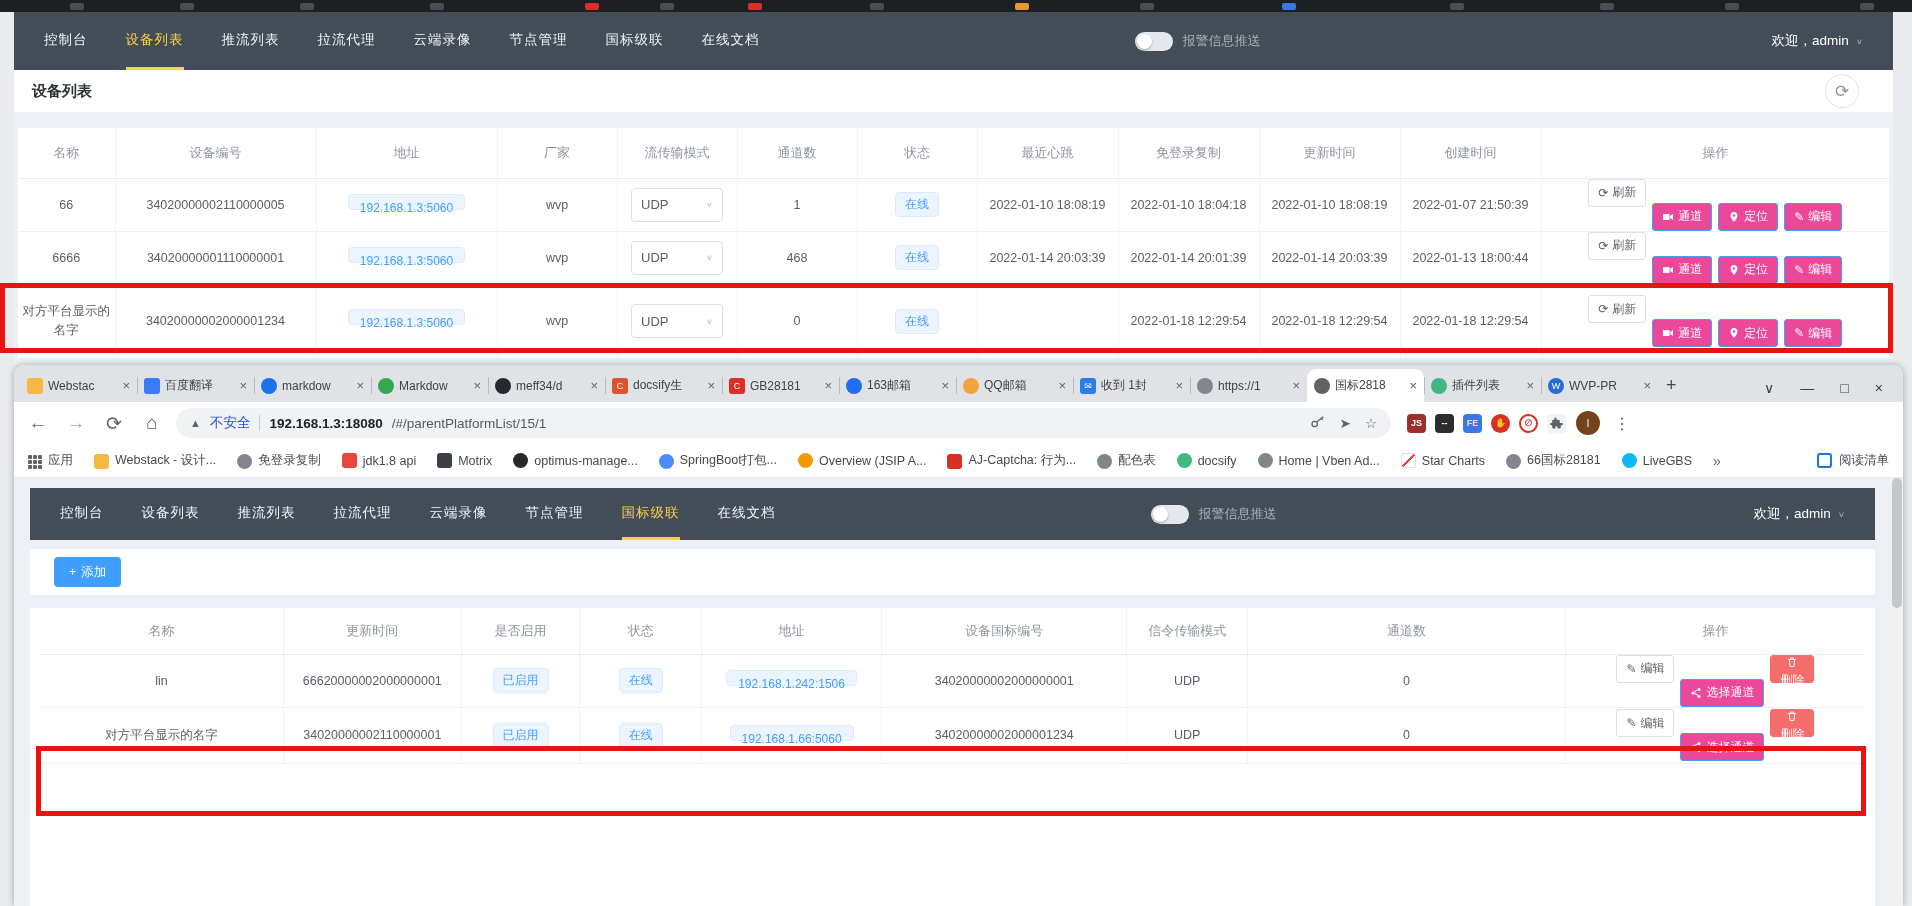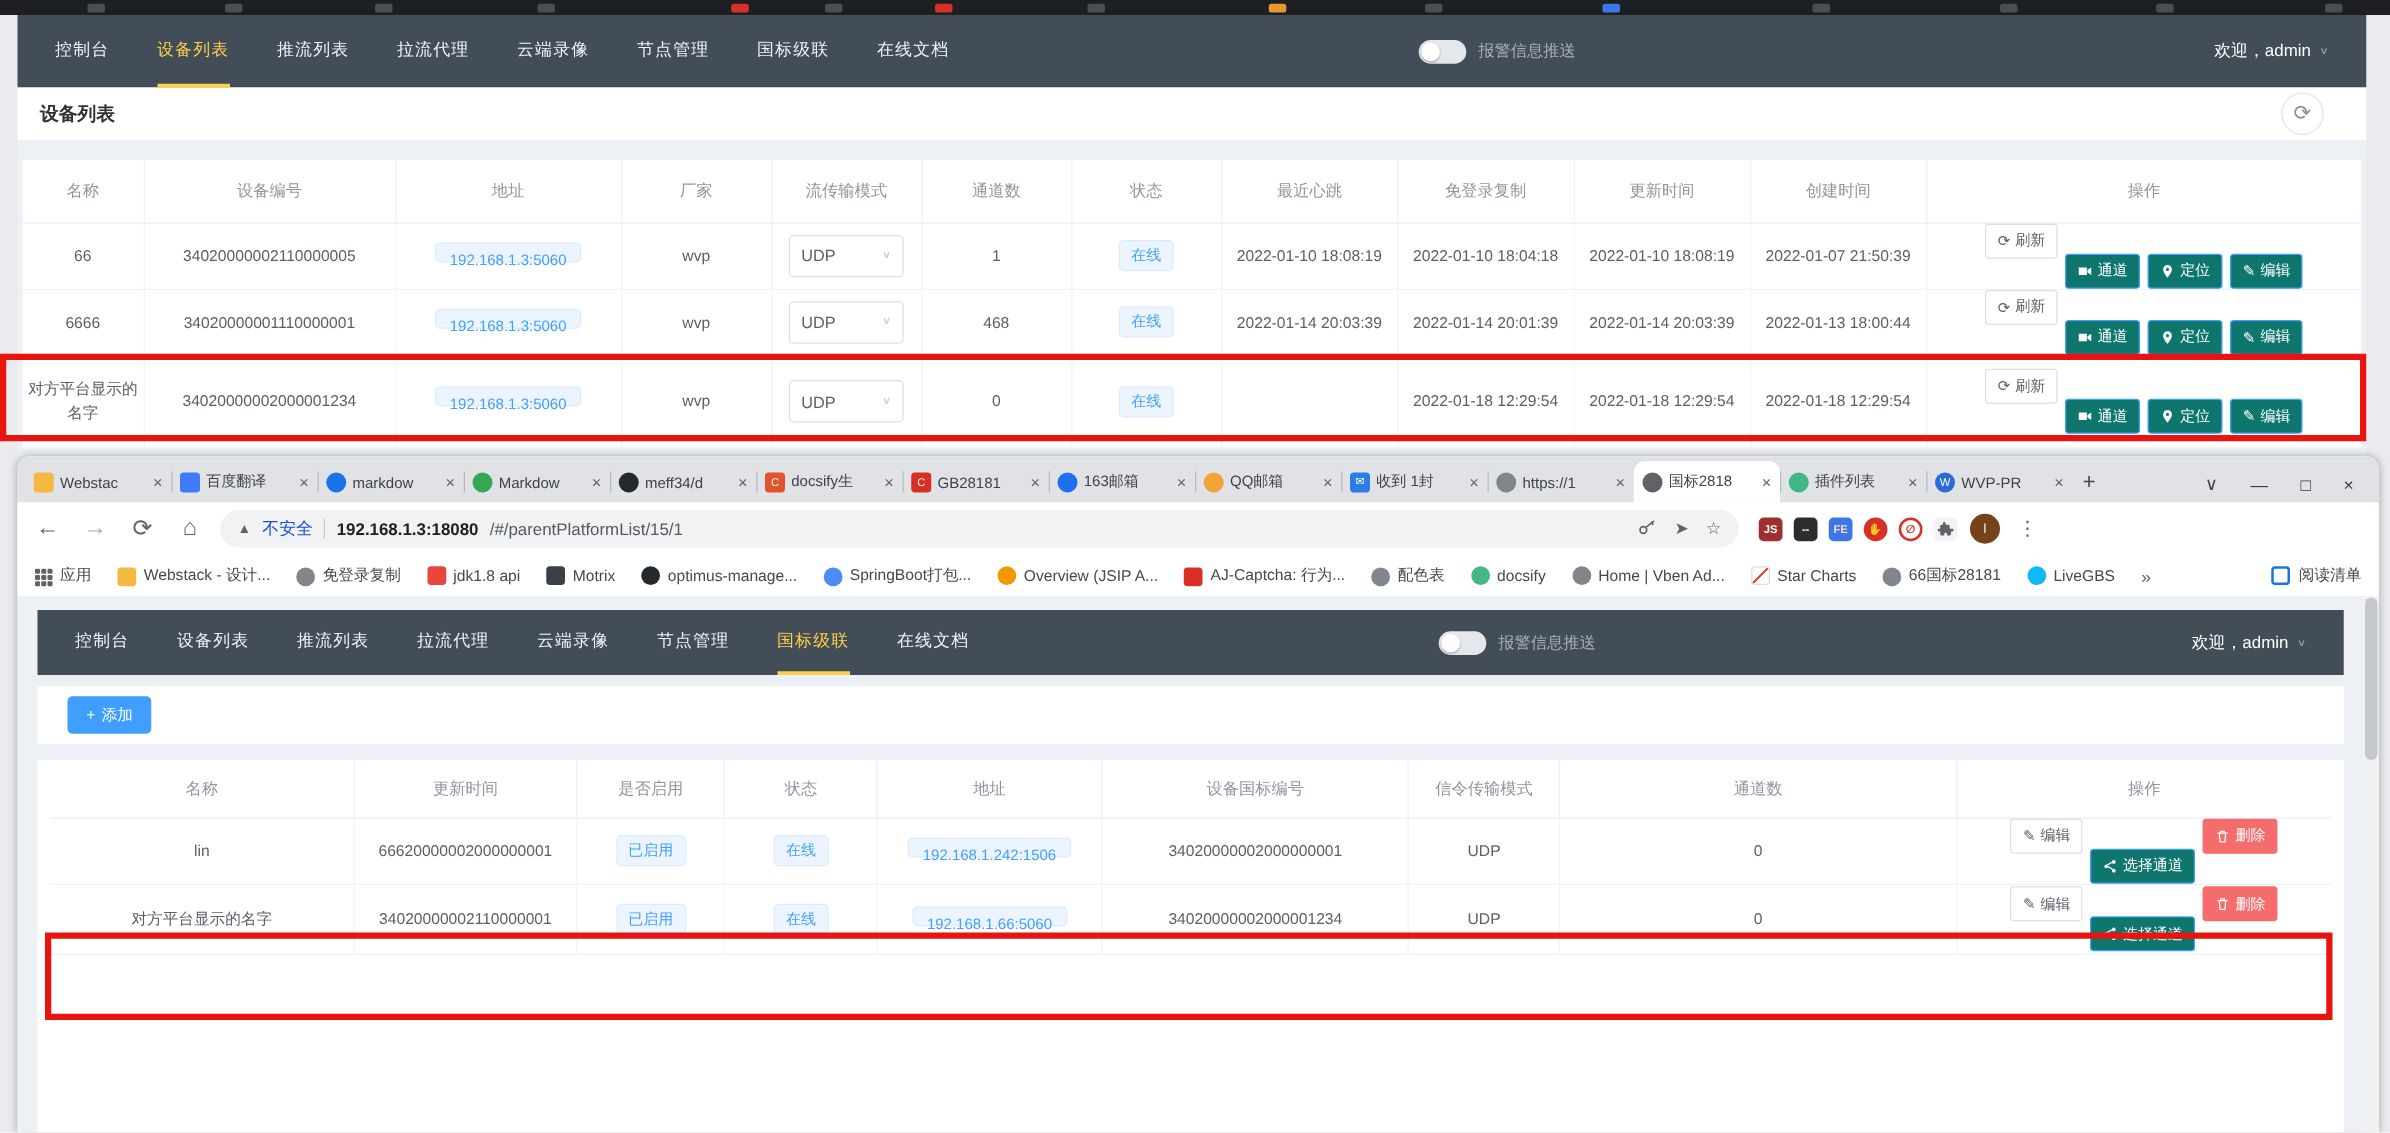--- a/index.html
+++ b/index.html
@@ -39,22 +39,22 @@
   .tbl1 tr.r3 td { height:74px; white-space:normal; line-height:19px; }
 
   .tag { display:inline-block; background:#ecf5ff; border:1px solid #d9ecff; color:#409eff; border-radius:4px; font-size:12px; padding:0 9px; height:25px; line-height:23px; }
   .tag.addr { padding:0 11px; height:16px; line-height:26px; }
   .sel { display:inline-flex; align-items:center; justify-content:space-between; width:92px; height:34px; border:1px solid #dcdfe6; border-radius:4px; background:#fff; padding:0 9px; color:#5a5e66; font-size:13px; cursor:pointer; }
   .sel .chev { color:#c0c4cc; }
 
   .ops { display:flex; justify-content:center; gap:6px; }
   .btn { display:inline-flex; align-items:center; gap:4px; height:28px; padding:0 9px; border-radius:3px; font-size:12px; cursor:pointer; border:1px solid #dcdfe6; background:#fff; color:#5a5e66; }
   .btn .bic { display:inline-flex; align-items:center; font-size:12px; line-height:1; }
-  .btn.prim { background:#0f766e; border-color:#409eff; color:#fff;margin-top:24px; }
-  .btn.danger { background:#f56c6c; border-color:#f56c6c; color:#fff; }
+  .btn.prim { background:#ec4899; border-color:#409eff; color:#fff;margin-top:24px; }
+  .btn.danger { background:#f56c6c; border-color:#f56c6c; color:#fff;flex-direction:column; }
 
   .hl { position:absolute; border:5px solid #e8140f; z-index:60; pointer-events:none; }
   .hl1 { left:0; top:283px; width:1893px; height:70px; }
   .hl2 { left:36px; top:746px; width:1830px; height:70px; }
 
   
   .browser { position:absolute; left:14px; top:365px; width:1889px; height:541px; background:#fff; border-radius:10px 10px 0 0; box-shadow:0 0 7px rgba(0,0,0,.3); }
   .tabstrip { height:37px; background:#e0e2e6; border-radius:10px 10px 0 0; display:flex; align-items:flex-end; padding:0 6px; }
   .btab { width:117px; height:33px; display:flex; align-items:center; gap:5px; padding:0 7px; font-size:12px; color:#3f4347; position:relative; cursor:pointer; flex:0 0 auto; }
   .btab:not(.active):not(:first-child)::before { content:""; position:absolute; left:0; top:8px; bottom:8px; width:1px; background:#b7bbc0; }

